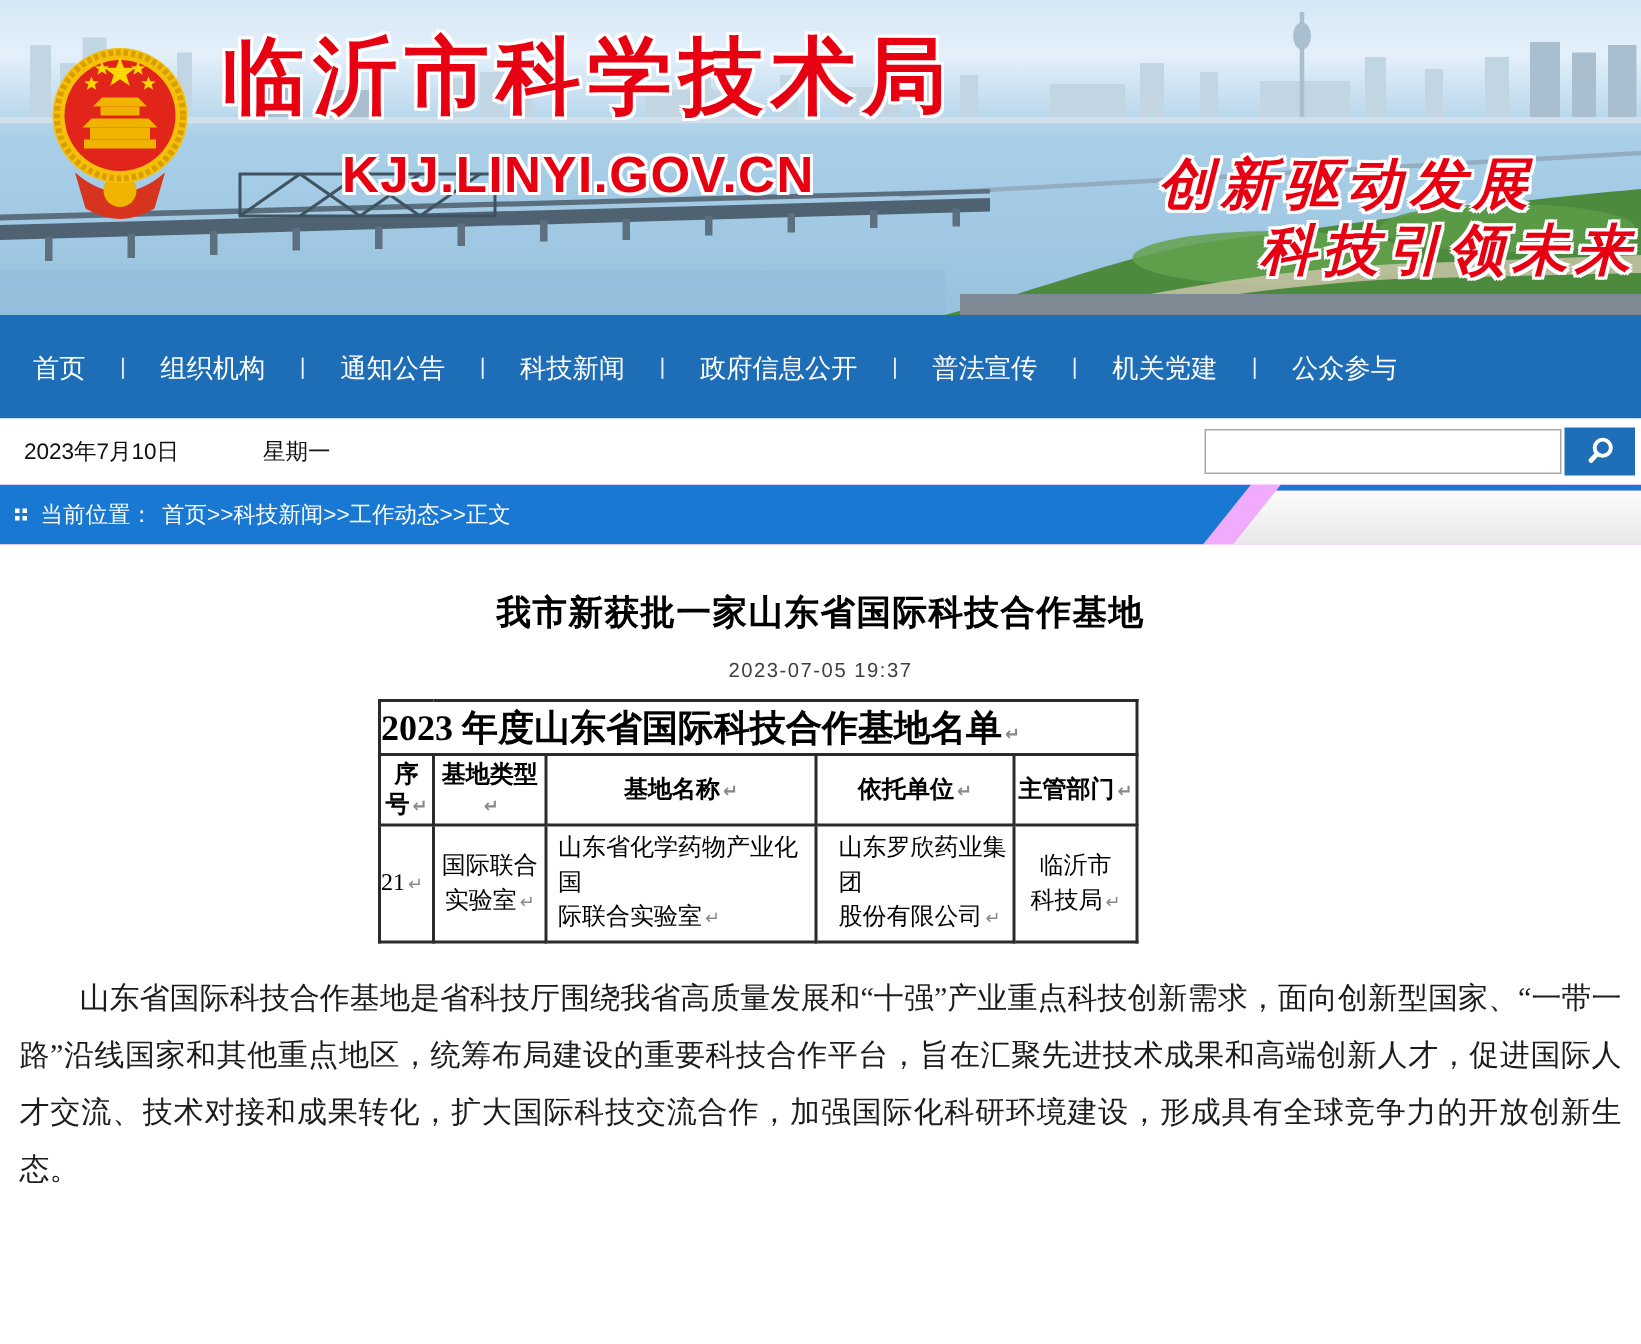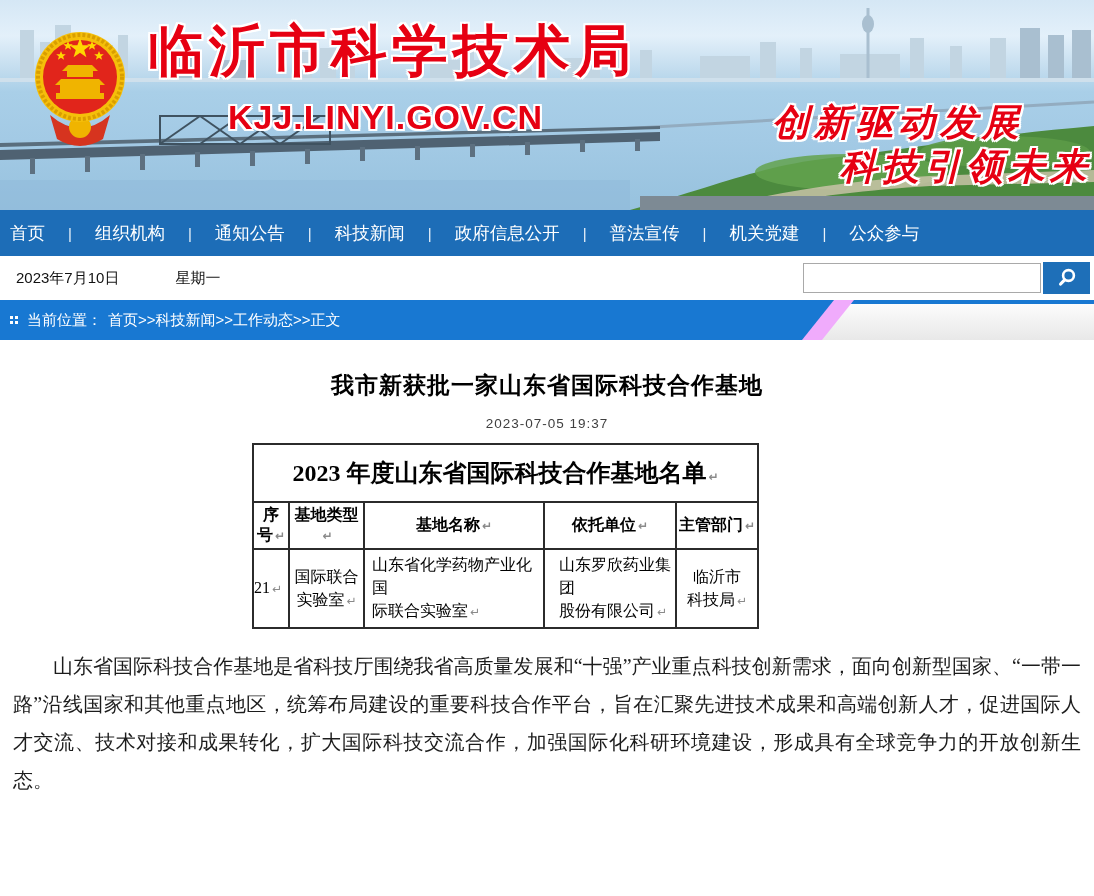--- a/index.html
+++ b/index.html
@@ -14,21 +14,21 @@
   .site-title{font-family:"Liberation Serif","DejaVu Serif",serif;font-weight:bold;font-size:56px;letter-spacing:5px;color:#e60012;white-space:nowrap;
     text-shadow:-2px -2px 0 #fff,2px -2px 0 #fff,-2px 2px 0 #fff,2px 2px 0 #fff,0 -2px 0 #fff,0 2px 0 #fff,-2px 0 0 #fff,2px 0 0 #fff;}
   .site-url{margin:8px 0 0 80px;font-weight:bold;font-size:34px;letter-spacing:1px;color:#e60012;white-space:nowrap;
     text-shadow:-2px -2px 0 #fff,2px -2px 0 #fff,-2px 2px 0 #fff,2px 2px 0 #fff,0 -2px 0 #fff,0 2px 0 #fff,-2px 0 0 #fff,2px 0 0 #fff;}
   .slogan{position:absolute;font-family:"Liberation Serif","DejaVu Serif",serif;font-weight:bold;font-size:37px;letter-spacing:5px;color:#e60012;white-space:nowrap;font-style:italic;
     text-shadow:-2px -2px 0 #fff,2px -2px 0 #fff,-2px 2px 0 #fff,2px 2px 0 #fff,0 -2px 0 #fff,0 2px 0 #fff,-2px 0 0 #fff,2px 0 0 #fff;}
   .slogan-1{left:772px;top:98px;}
   .slogan-2{left:840px;top:142px;}
 
   
-  .nav{width:1094px;height:46px;background:#1d6db7;display:flex;align-items:center;padding-left:10px;box-sizing:border-box;}
+  .nav{width:1094px;height:69px;background:#1d6db7;display:flex;align-items:center;padding-left:22px;box-sizing:border-box;}
   .nav-item{color:#fff;font-size:17.5px;cursor:pointer;white-space:nowrap;}
   .nav-sep{color:#eaf2fa;font-size:15px;margin:0 23px;}
 
   
   .datebar{position:relative;width:1094px;height:44px;background:#fff;}
   .date-text{position:absolute;left:16px;top:0;height:44px;display:flex;align-items:center;font-size:15px;color:#111;justify-content:space-between;}
   .date-weekday{margin-left:56px;}
   .searchbox{position:absolute;right:4px;top:6px;display:flex;align-items:center;}
   .search-input{width:224px;height:28px;border:1px solid #a9a9a9;outline:none;font-size:14px;padding:0 6px;}
   .search-btn{width:47px;height:32px;background:#1e6fb8;border:none;display:flex;align-items:center;justify-content:center;cursor:pointer;margin-left:2px;}
@@ -52,21 +52,21 @@
   .pub-date{margin-top:15px;text-align:center;font-size:13.5px;color:#404040;letter-spacing:1px;}
   .body-text{margin:0 13px;font-family:"Liberation Serif","DejaVu Serif",serif;font-size:20px;line-height:38px;
     color:#1c1c1c;text-align:justify;text-indent:2em;}
   .para-1{margin-top:62px;}
   .para-2{margin-top:18px;}
 
   
   .doc-table-wrap{margin:12px 0 0 252px;width:505px;}
   table.doc{border-collapse:collapse;table-layout:fixed;width:505px;background:#fff;}
   table.doc td{border:2px solid #2b2b2b;vertical-align:middle;box-sizing:border-box;}
-  .doc-title-cell{text-align:center;font-family:"Liberation Serif","DejaVu Serif",serif;font-weight:bold;font-size:24px;padding:12px 0;color:#000;}
+  .doc-title-cell{font-family:"Liberation Serif","DejaVu Serif",serif;font-weight:bold;font-size:24px;padding:1px 0;color:#000;}
   .doc-head{font-weight:bold;font-size:16px;text-align:center;height:47px;color:#000;white-space:pre-line;line-height:20px;}
   .doc-cell{font-family:"Liberation Serif","DejaVu Serif",serif;font-size:16px;height:54px;color:#000;white-space:pre-line;line-height:23px;padding:3px 4px;}
   .cell-seq{text-align:left;padding-left:0;}
   .cell-type{text-align:center;}
   .cell-name{text-align:left;padding-left:7px;}
   .cell-org{text-align:left;padding-left:14px;}
   .cell-dept{text-align:center;}
   .pil{color:#8a8a8a;font-size:12px;margin-left:2px;font-family:"DejaVu Sans",sans-serif;}
 </style>
 </head>

